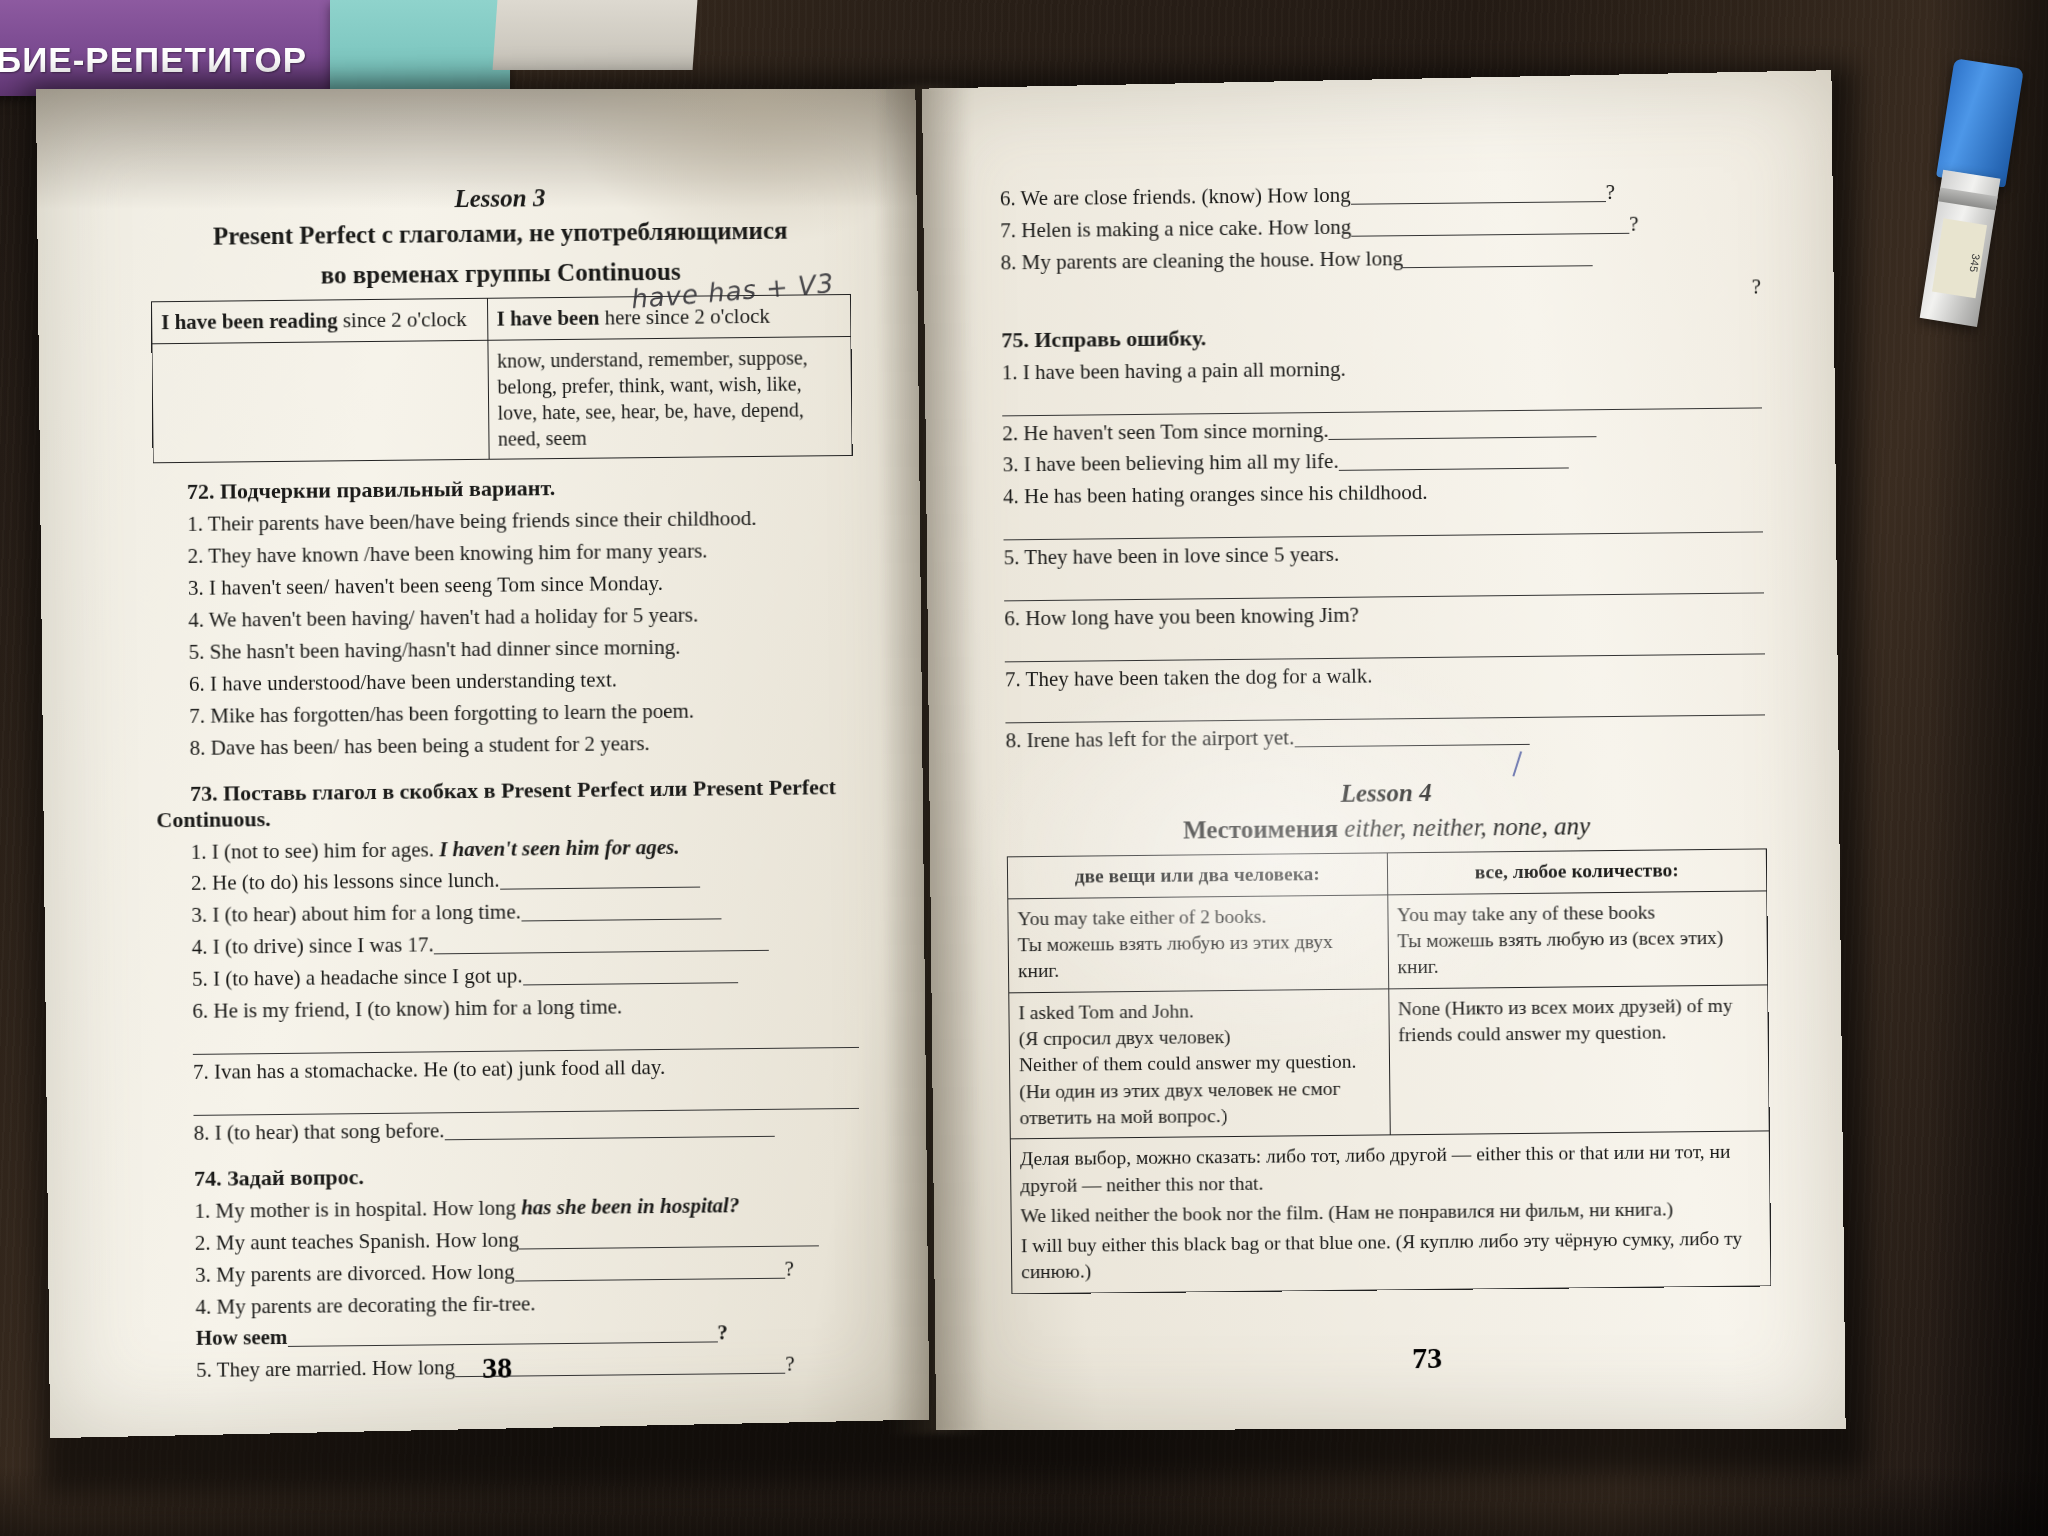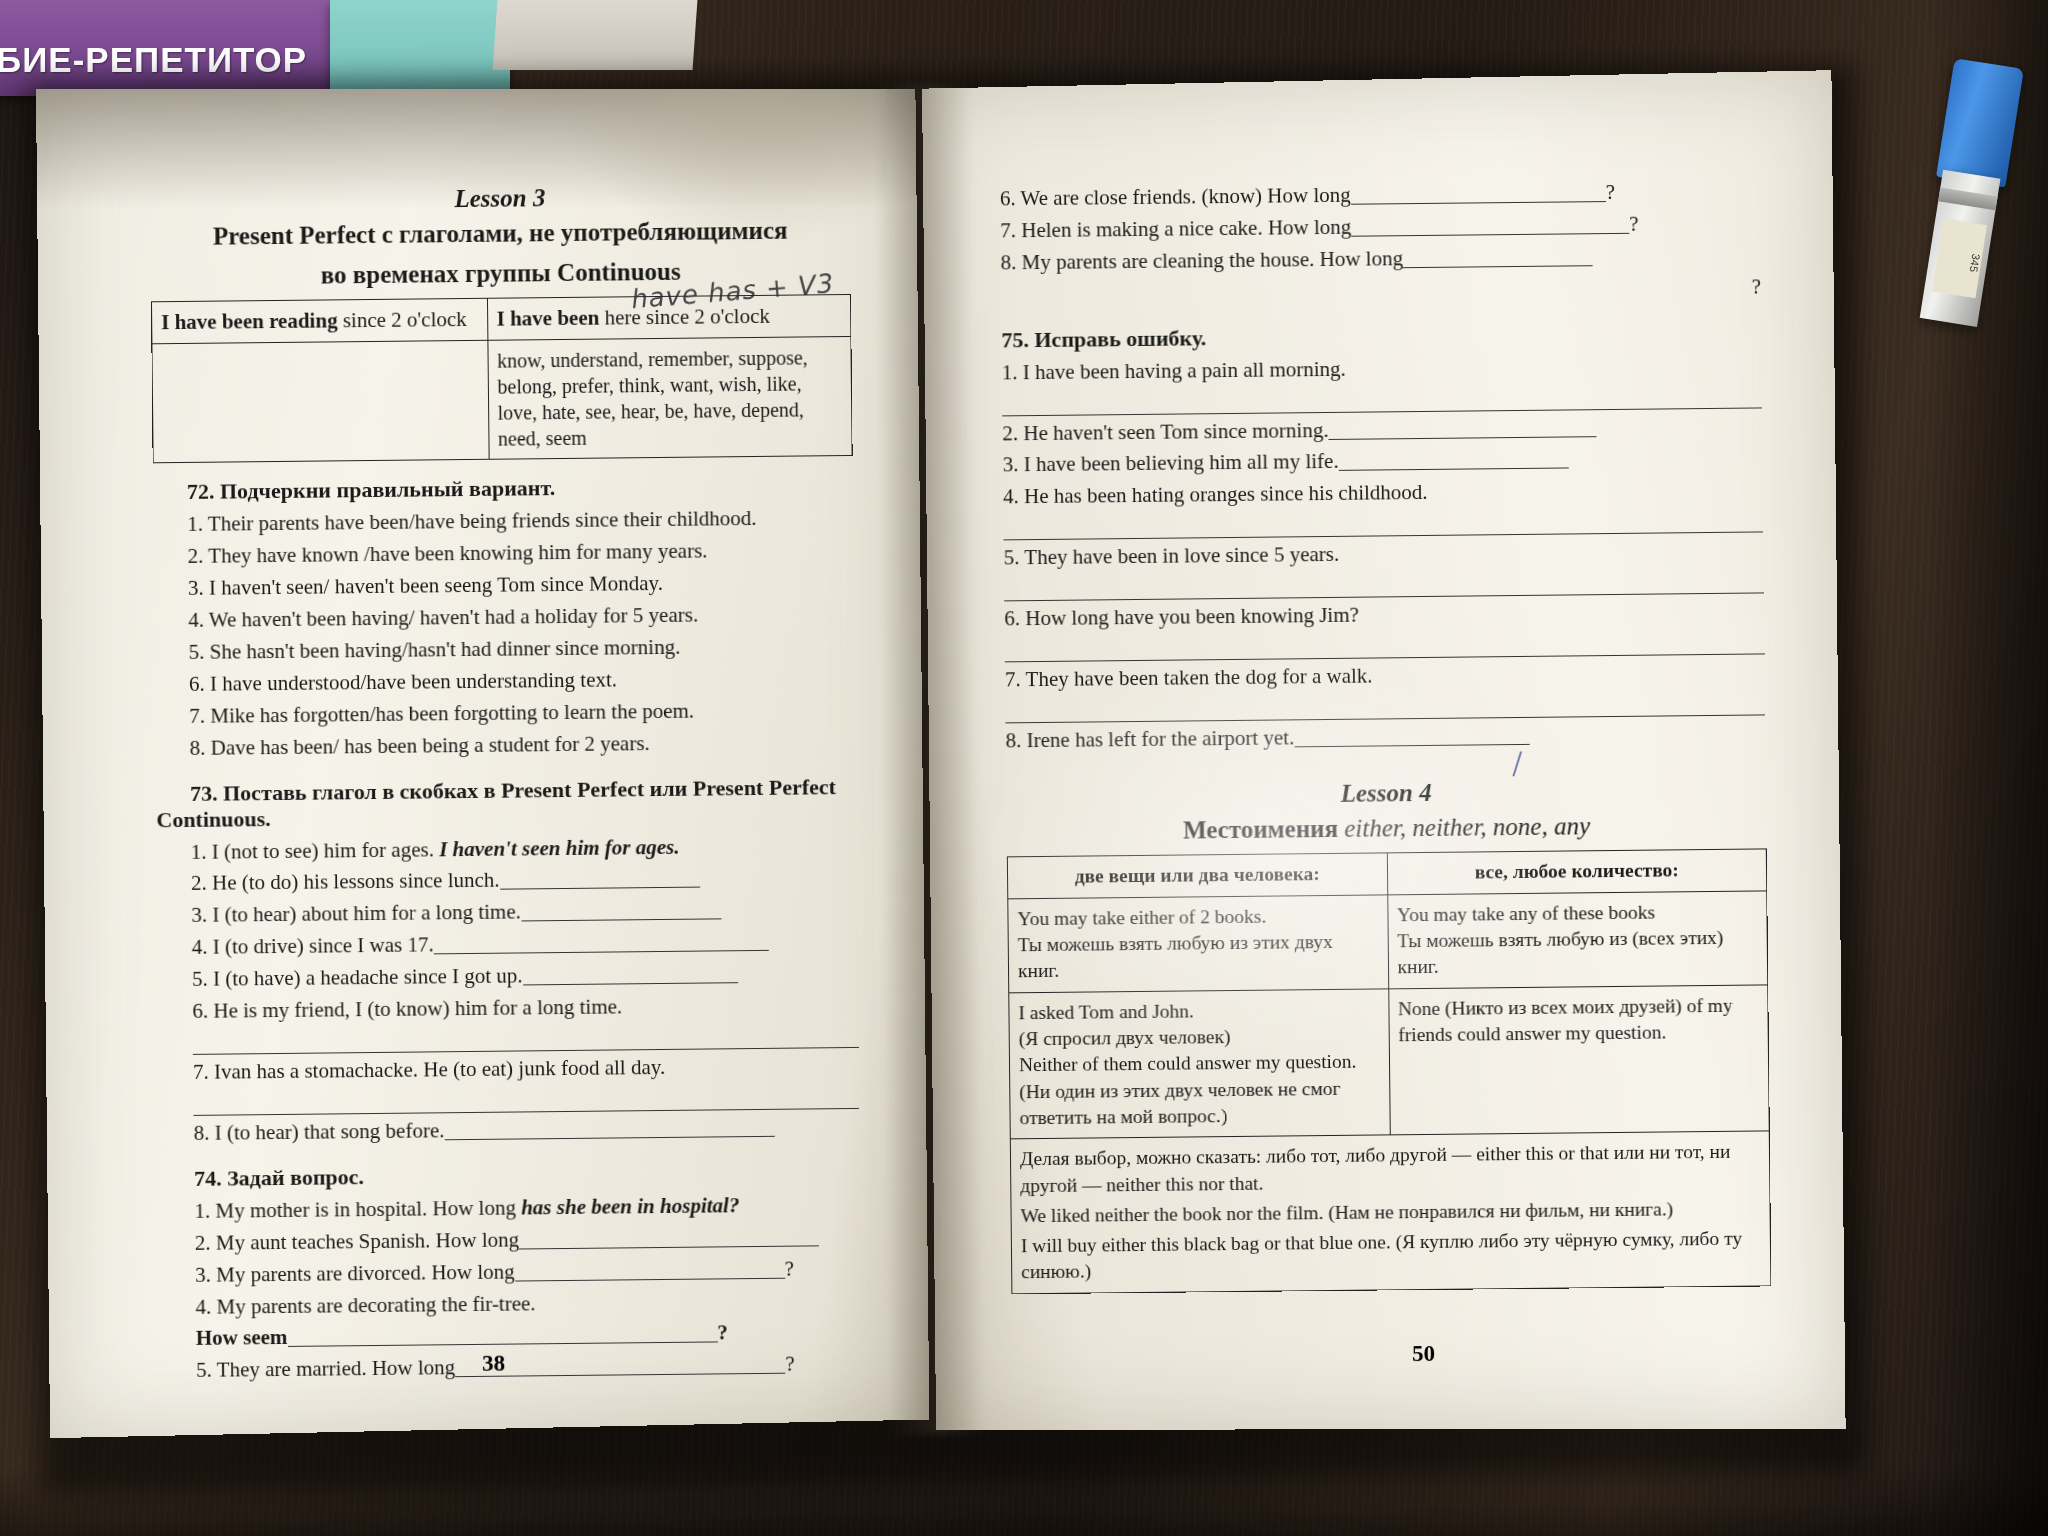--- a/index.html
+++ b/index.html
@@ -148,21 +148,21 @@
   ol.items li{
     font-size:21px;line-height:1.52;padding-left:34px;position:relative;
   }
   .line{
     display:inline-block;border-bottom:1.4px solid #333;height:18px;vertical-align:-3px;
   }
   .full-line{
     display:block;border-bottom:1.4px solid #333;height:26px;margin:0 0 2px 0;
   }
   .pgnum{
-    position:absolute;font-size:23px;font-weight:bold;
+    position:absolute;font-size:30px;font-weight:bold;
   }
   .pgnum.l{left:430px;top:1262px;}
   .pgnum.r{left:1360px;top:1262px;}
 
   
   .hand{
     position:absolute;font-family:"DejaVu Sans", sans-serif;
     color:#2a2a30;font-size:26px;transform:rotate(-4deg);
     opacity:.85;
   }
@@ -350,16 +350,16 @@
           <div style="margin-bottom:4px">Делая выбор, можно сказать: либо тот, либо другой — either this or that или ни тот, ни другой — neither this nor that.</div>
           <div style="margin-bottom:4px">We liked neither the book nor the film. (Нам не понравился ни фильм, ни книга.)</div>
           <div>I will buy either this black bag or that blue one. (Я куплю либо эту чёрную сумку, либо ту синюю.)</div>
         </td>
       </tr>
     </tbody>
       </table>
   </div>
 
   <div class="ink-mark"></div>
-  <div class="pgnum r">50</div>
+  <div class="pgnum r">73</div>
 
   <div class="light-spot"></div>
 </div>
 
 </body></html>

